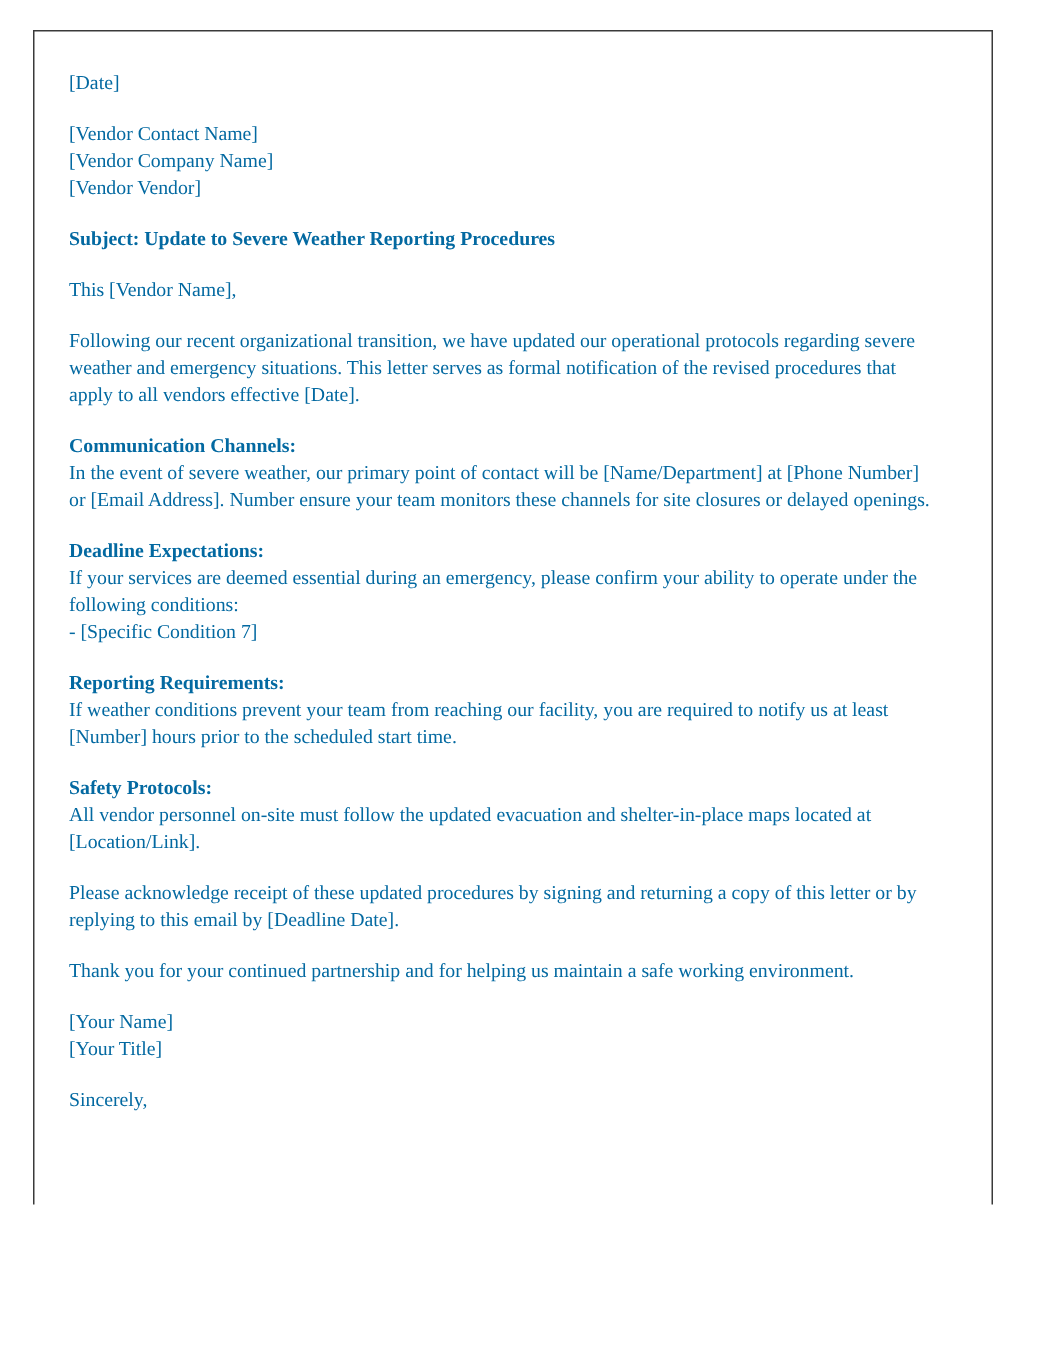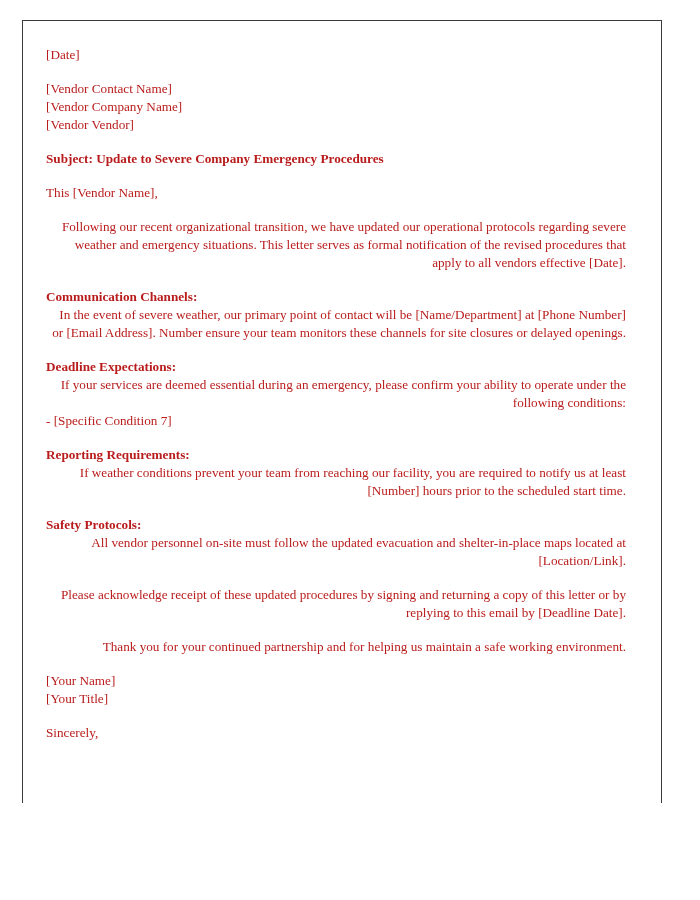--- a/index.html
+++ b/index.html
@@ -32,21 +32,21 @@
     background: #ffffff;
   }
 
   #letter-body {
     position: absolute;
     left: 23px;              
     top: 25px;
     width: 580px;            
     font-size: 13.2px;
     line-height: 18px;
-    color: #b91c1c;
+    color: #0369a1;
   }
 
   .block {
     margin: 0 0 16px 0;
   }
   .block:last-child {
     margin-bottom: 0;
   }
 
   .line {
@@ -54,41 +54,41 @@
     white-space: pre-wrap;
   }
 
   .heading {
     font-weight: bold;
     display: block;
   }
 
   .para {
     display: block;
-    text-align: right;
+    text-align: left;
   }
 </style>
 </head>
 <body>
 
 <div id="document-page">
   <div id="letter-body">
 
     <div class="block">
       <span class="line">[Date]</span>
     </div>
 
     <div class="block">
       <span class="line">[Vendor Contact Name]</span>
       <span class="line">[Vendor Company Name]</span>
       <span class="line">[Vendor Vendor]</span>
     </div>
 
     <div class="block">
-      <span class="heading">Subject: Update to Severe Company Emergency Procedures</span>
+      <span class="heading">Subject: Update to Severe Weather Reporting Procedures</span>
     </div>
 
     <div class="block">
       <span class="line">This [Vendor Name],</span>
     </div>
 
     <div class="block">
       <span class="para">Following our recent organizational transition, we have updated our operational protocols regarding severe weather and emergency situations. This letter serves as formal notification of the revised procedures that apply to all vendors effective [Date].</span>
     </div>
 

